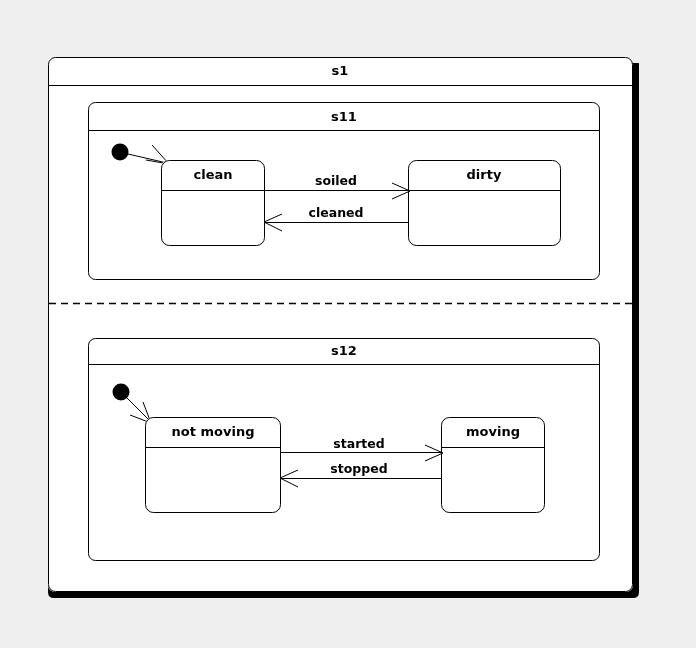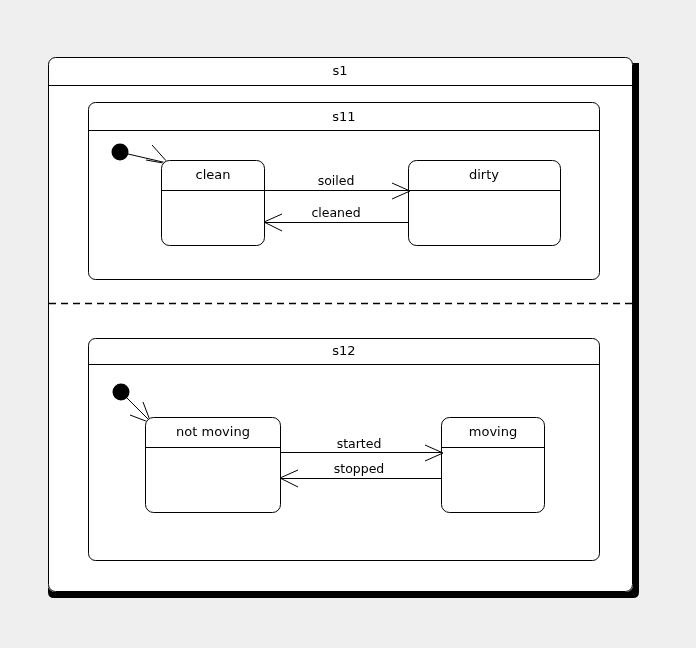--- a/index.html
+++ b/index.html
@@ -11,20 +11,21 @@
     width: 696px;
     height: 648px;
     background: #efefef;
     font-family: "DejaVu Sans", sans-serif;
     overflow: hidden;
   }
   #canvas {
     position: relative;
     width: 696px;
     height: 648px;
+    font-weight: bold;
   }
   #diagram-svg {
     position: absolute;
     left: 0;
     top: 0;
     width: 696px;
     height: 648px;
     display: block;
   }
   .lbl {

